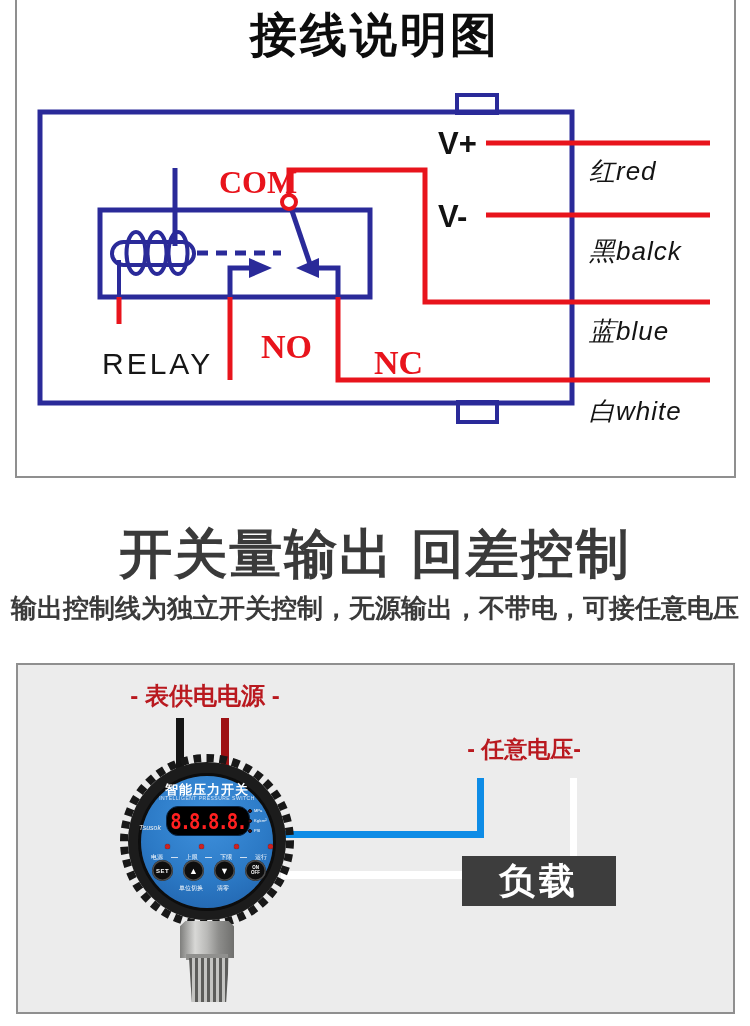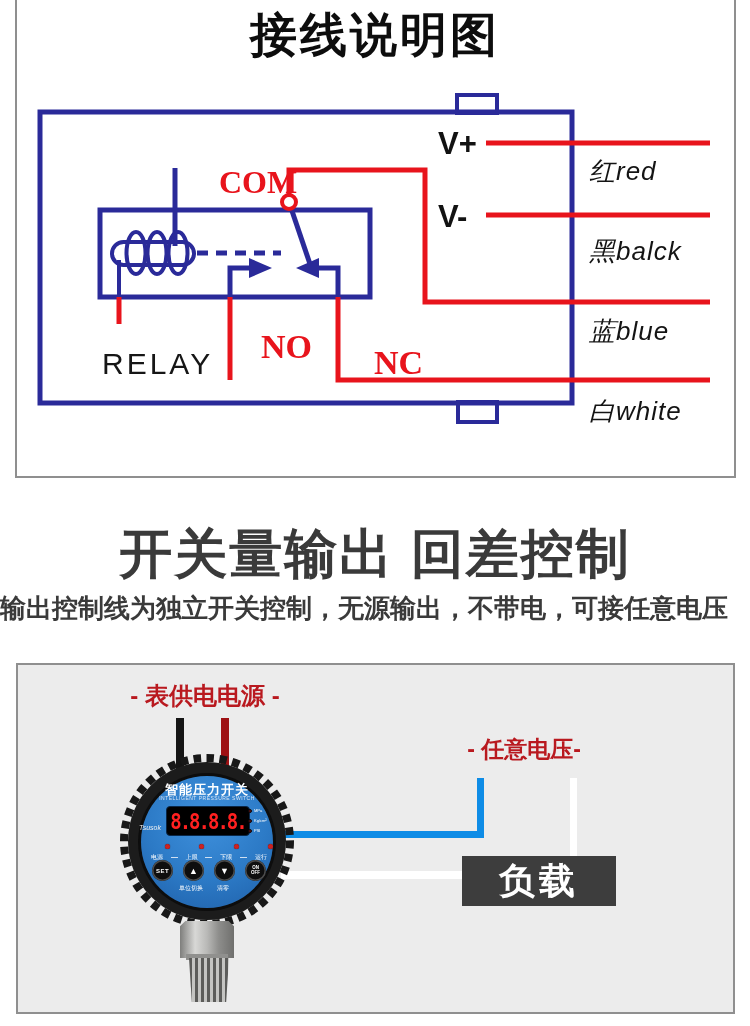--- a/index.html
+++ b/index.html
@@ -35,21 +35,21 @@
   .vminus-lbl{ left:438px; top:201px; font-size:31px; font-weight:bold; color:#121212; }
   .wire-lbl  { left:589px; font-size:26px; color:#141414; letter-spacing:1px;font-style:italic; }
 
   
   #section-heading {
     left:0; top:519px; width:750px; text-align:center;
     font-size:53px; font-weight:bold; color:var(--heading-color,#3a3a3a);
     letter-spacing:2px;
   }
   #section-subtitle {
-    left:0; top:591px; width:750px; text-align:left;
+    left:0; top:591px; width:750px; text-align:center;
     font-size:26px; font-weight:600; color:var(--heading-color,#3a3a3a);
   }
 
   
   #bottom-box {
     left:16px; top:663px; width:719px; height:351px;
     border:2px solid var(--box-border,#8f8f8f);
     background:var(--panel-bg,#ececec);
   }
   .red-note { font-size:24px; font-weight:bold; color:var(--label-red,#b9191f); line-height:1; }
@@ -77,21 +77,21 @@
     left:141px; top:776px; width:132px; height:132px; border-radius:50%;
     background:radial-gradient(circle at 50% 32%, #3f91dd 0%, var(--face-blue,#2c7ac6) 55%, #1f5fa8 100%);
     box-shadow:0 0 0 3px #0d0d0d;
   }
   #device-face .cn-name { position:absolute; left:0; top:5px; width:100%; text-align:center;
     font-size:13px; font-weight:bold; color:#fff; letter-spacing:1px; }
   #device-face .en-name { position:absolute; left:0; top:19px; width:100%; text-align:center;
     font-size:5px; color:#d9e6f5; letter-spacing:.5px; }
   #device-display {
     position:absolute; left:25px; top:30px; width:84px; height:30px;
-    background:#000; border-radius:4px; border:1px solid #0a2747;
+    background:#000; border-radius:12px; border:1px solid #0a2747;
     display:flex; align-items:center; justify-content:center;
   }
   #device-display .digits {
     font-family:"DejaVu Sans Mono", monospace; font-weight:bold;
     font-size:19px; color:#ff2020; letter-spacing:-2px; transform:scaleY(1.15);
   }
   .brand { position:absolute; left:-2px; top:48px; font-size:7px; font-style:italic; color:#f2f2f2; }
   .unit-col { position:absolute; left:107px; top:32px; display:flex; flex-direction:column; gap:5px; }
   .unit-item { display:flex; align-items:center; gap:2px; }
   .unit-dot { width:4px; height:4px; border-radius:50%; background:#5f0d10; border:1px solid #0a0a0a; }

